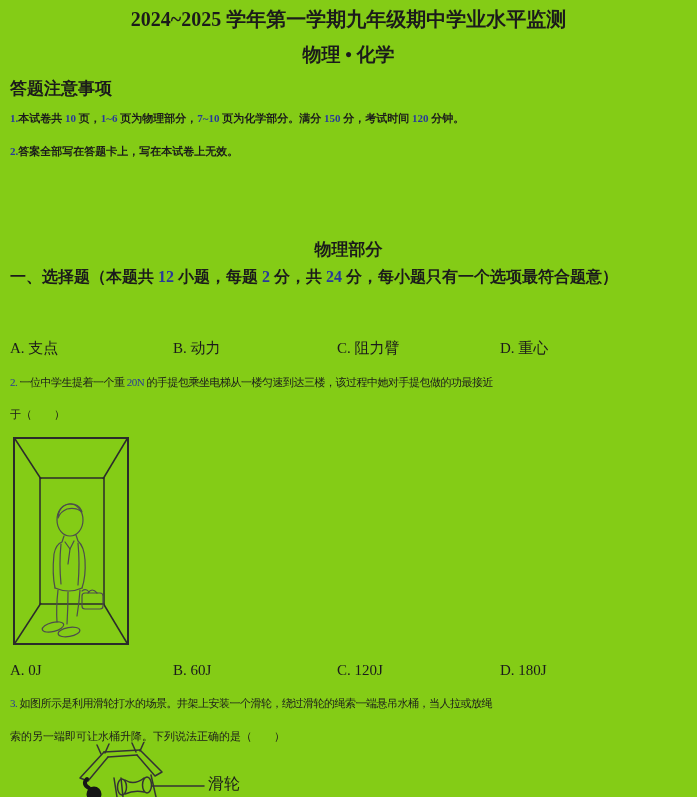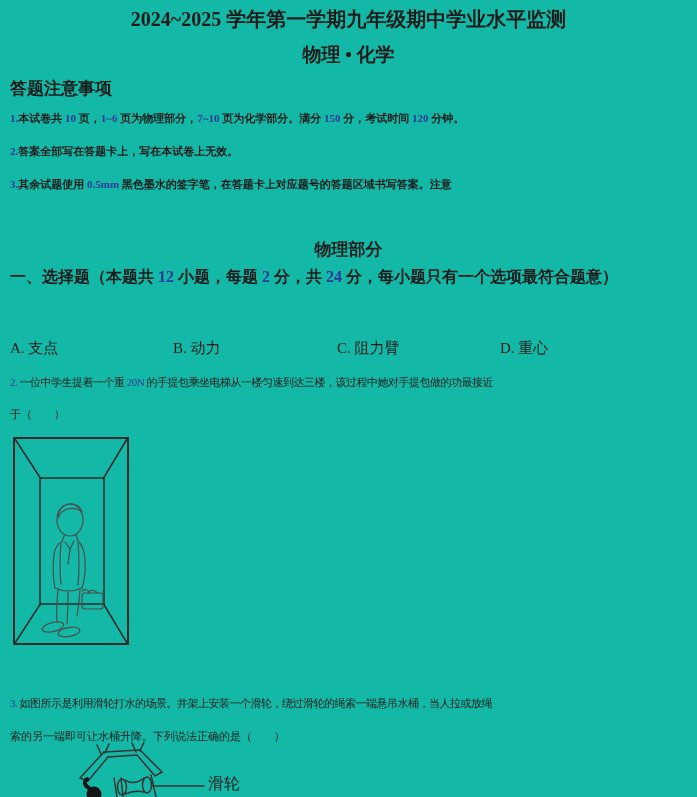--- a/index.html
+++ b/index.html
@@ -1,18 +1,18 @@
 <!DOCTYPE html>
 <html style="--accent: #28399b; --ink: #1b1b1b;"><head>
 <meta charset="utf-8">
 <style>
   :root{ --accent:#28399b; --ink:#1b1b1b; }
   html,body{margin:0;padding:0;background:#ffffff;}
   .page{
-    position:relative;width:697px;height:797px;background:#14b8a6;overflow:hidden;
+    position:relative;width:697px;height:797px;background:#84cc16;overflow:hidden;
     font-family:"Liberation Serif","DejaVu Serif",serif;color:var(--ink);
   }
   .line{position:absolute;left:10px;white-space:nowrap;font-size:11px;line-height:22px;}
   .bold{font-weight:700;}
   .center{left:0;right:0;text-align:center;}
   .title{font-size:20px;}
   .subtitle{font-size:19px;}
   .heading{font-size:17px;}
   .sect{font-size:16px;text-align:right;}
   .tight{letter-spacing:-0.5px;}
@@ -32,21 +32,20 @@
   <div class="line bold center title" style="top:8px">2024~2025 学年第一学期九年级期中学业水平监测</div>
 
   <div class="line bold heading" style="top:78px">答题注意事项</div>
 
   <div class="line bold center subtitle" style="top:44px">物理 • 化学</div>
 
   <div class="line bold" style="top:107px"><span class="num">1.</span><span>本试卷共 </span><span class="num">10</span><span> 页，</span><span class="num">1~6</span><span> 页为物理部分，</span><span class="num">7~10</span><span> 页为化学部分。满分 </span><span class="num">150</span><span> 分，考试时间 </span><span class="num">120</span><span> 分钟。</span></div>
 
   <div class="line bold" style="top:140px"><span class="num">2.</span><span>答案全部写在答题卡上，写在本试卷上无效。</span></div>
 
-  <div class="line bold" style="top:173px"><span class="num">3.</span><span>其余试题使用 </span><span class="num">0.5mm</span><span> 黑色墨水的签字笔，在答题卡上对应题号的答题区域书写答案。注意</span></div>
 
 
   <div class="line bold center heading" style="top:239px">物理部分</div>
 
   <div class="line bold sect" style="top:266px"><span>一、选择题（本题共 </span><span class="num">12</span><span> 小题，每题 </span><span class="num">2</span><span> 分，共 </span><span class="num">24</span><span> 分，每小题只有一个选项最符合题意）</span></div>
 
 
   <div class="opt-row" style="top:339px">
     <span class="opt" style="left:10px">A. 支点</span>
     <span class="opt" style="left:173px">B. 动力</span>
@@ -85,20 +84,26 @@
         <path d="M68,154 Q67,168 65,180"></path>
         <ellipse cx="41" cy="191" rx="11" ry="4.5" transform="rotate(-14 41 191)"></ellipse>
         <ellipse cx="57" cy="196" rx="11" ry="4.5" transform="rotate(-10 57 196)"></ellipse>
         <path d="M70,155 Q74,152 77,156"></path>
         <path d="M76,157 Q80,151 85,157"></path>
         <rect x="70" y="157" width="21" height="16" rx="3"></rect>
       </g>
     </svg>
   </div>
 
+  <div class="opt-row" style="top:662px">
+    <span class="opt" style="left:10px">A. 0J</span>
+    <span class="opt" style="left:173px">B. 60J</span>
+    <span class="opt" style="left:337px">C. 120J</span>
+    <span class="opt" style="left:500px">D. 180J</span>
+  </div>
 
   <div class="line tight" style="top:692px"><span class="num">3.</span><span> 如图所示是利用滑轮打水的场景。井架上安装一个滑轮，绕过滑轮的绳索一端悬吊水桶，当人拉或放绳</span></div>
 
   <div class="line" style="top:725px">索的另一端即可让水桶升降。下列说法正确的是（　　）</div>
 
   <div class="fig" style="left:58px;top:742px">
     <svg width="300" height="55" viewBox="0 0 300 55">
       <g fill="none" stroke="#333333" stroke-width="1.5" stroke-linecap="round" stroke-linejoin="round">
         <path d="M46,10 L82,8"></path>
         <path d="M46,10 L22,36 L30,39 L50,15"></path>

